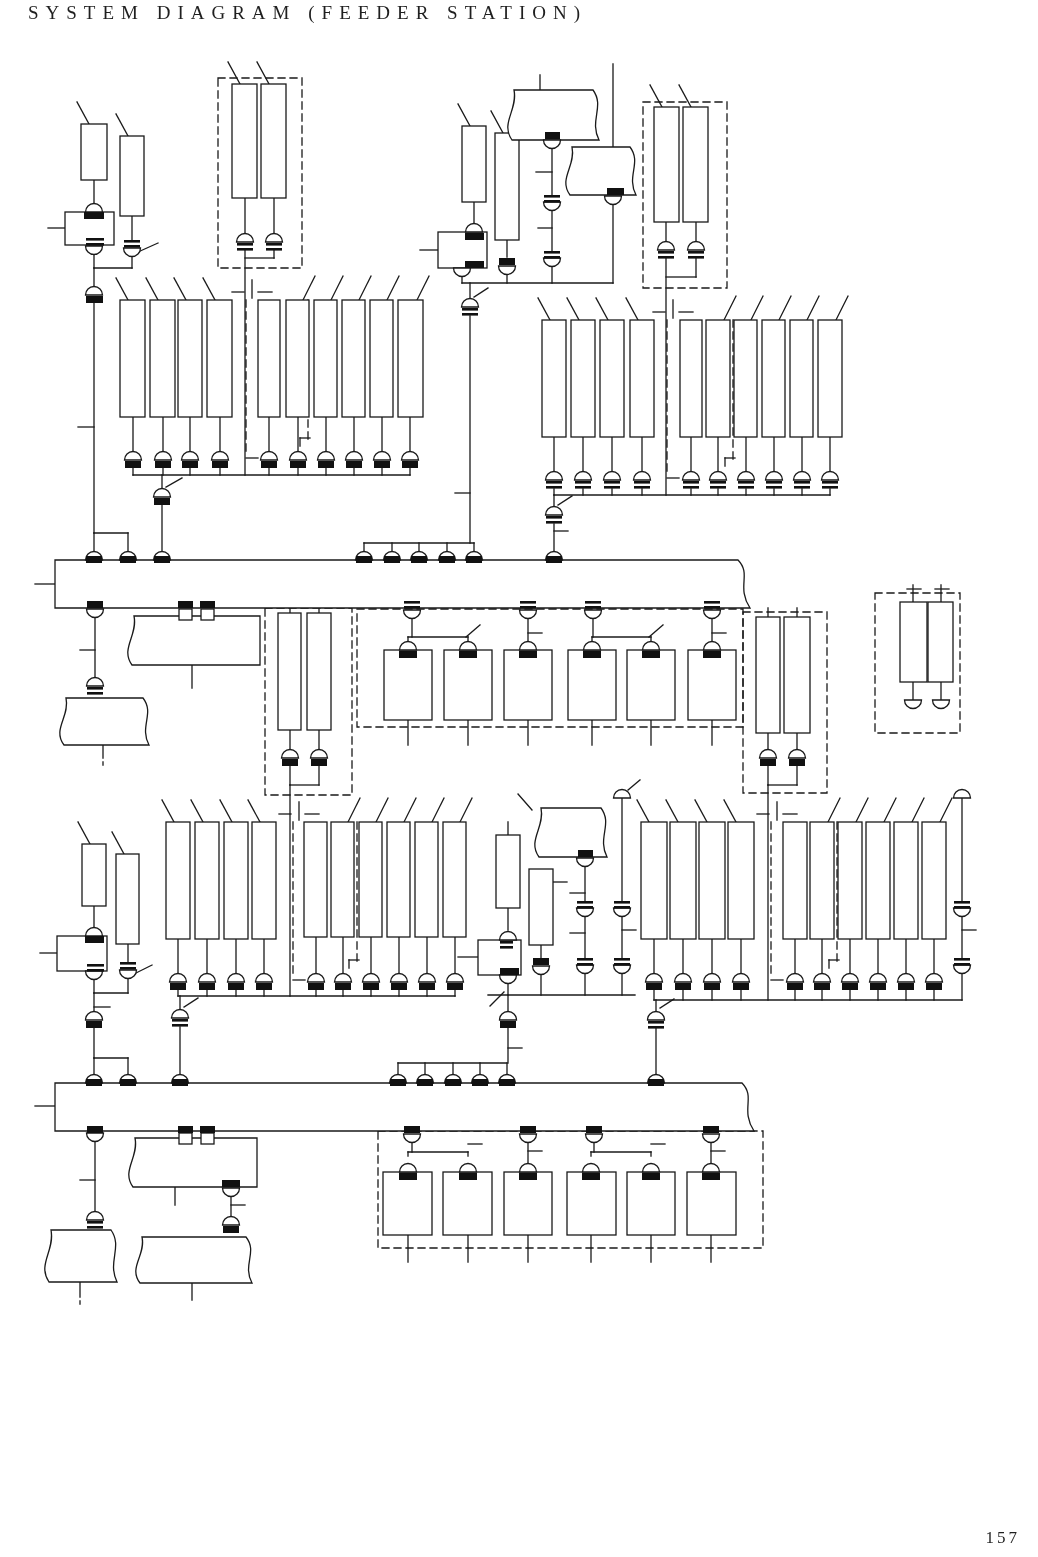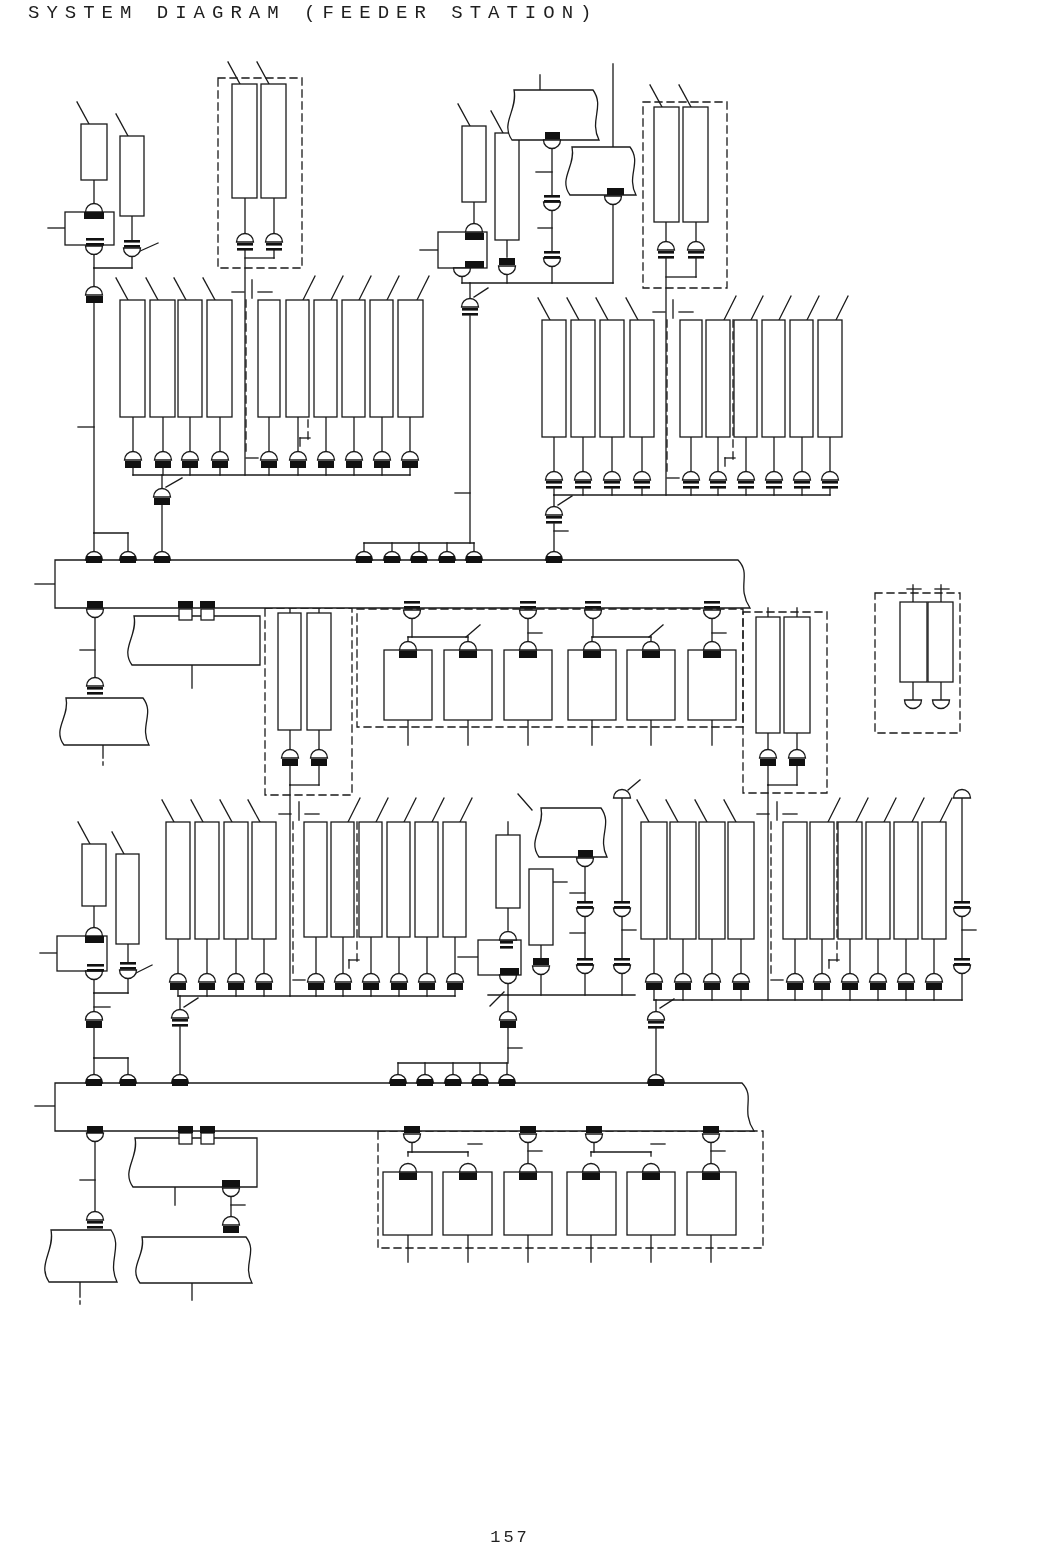--- a/index.html
+++ b/index.html
@@ -1,20 +1,20 @@
 <!DOCTYPE html>
 <html><head>
 <meta charset="utf-8">
 <style>
   html,body{margin:0;padding:0;background:#fff;}
   #page{position:relative;width:1020px;height:1557px;background:#fff;overflow:hidden;
-        font-family:Liberation Mono, monospace;}
+        font-family:Liberation Serif, serif;}
   #title{position:absolute;left:28px;top:2px;font-size:19px;letter-spacing:7px;
          color:#1f1f1f;white-space:pre;}
-  #pageno{position:absolute;left:0;right:0;top:1528px;text-align:center;
+  #pageno{position:absolute;left:0;right:0;top:1528px;text-align:right;
           font-size:17px;letter-spacing:3px;color:#1f1f1f;}
   svg{position:absolute;left:0;top:0;}
   .ln{stroke:#1a1a1a;stroke-width:1.3;fill:none;stroke-linecap:square;}
   .dash{stroke-dasharray:7 5;}
   .comp{fill:#ffffff;stroke:#1a1a1a;stroke-width:1.3;}
   .bar{fill:#111111;stroke:none;}
 </style>
 </head>
 <body>
 

